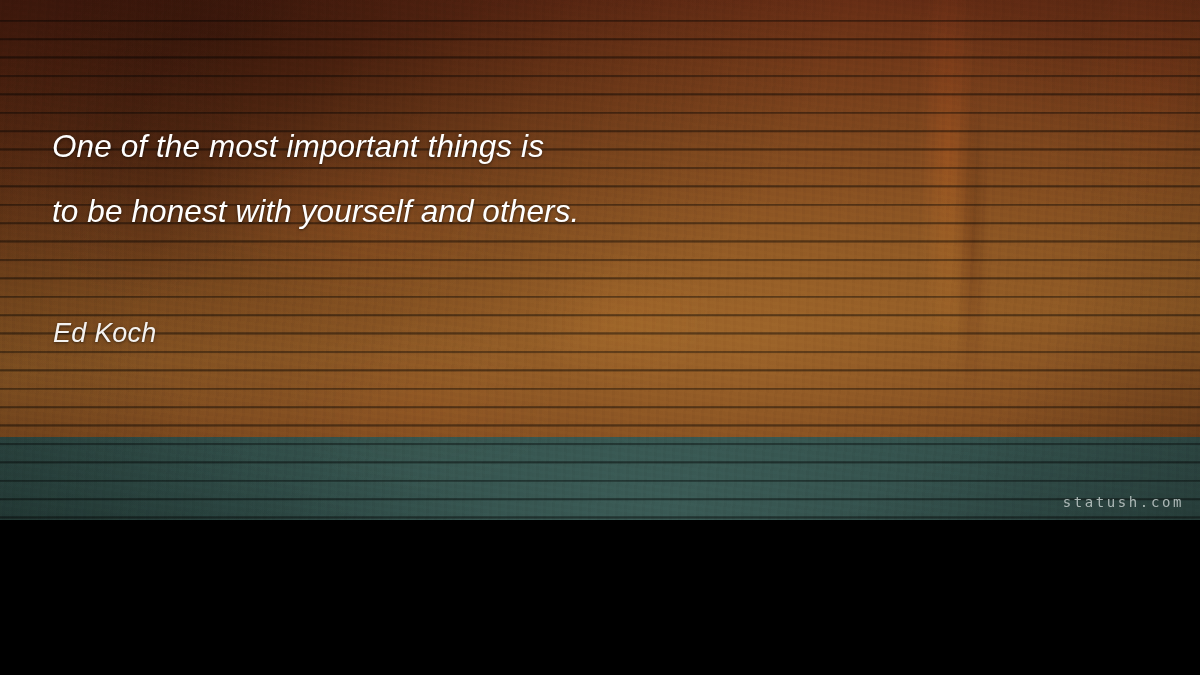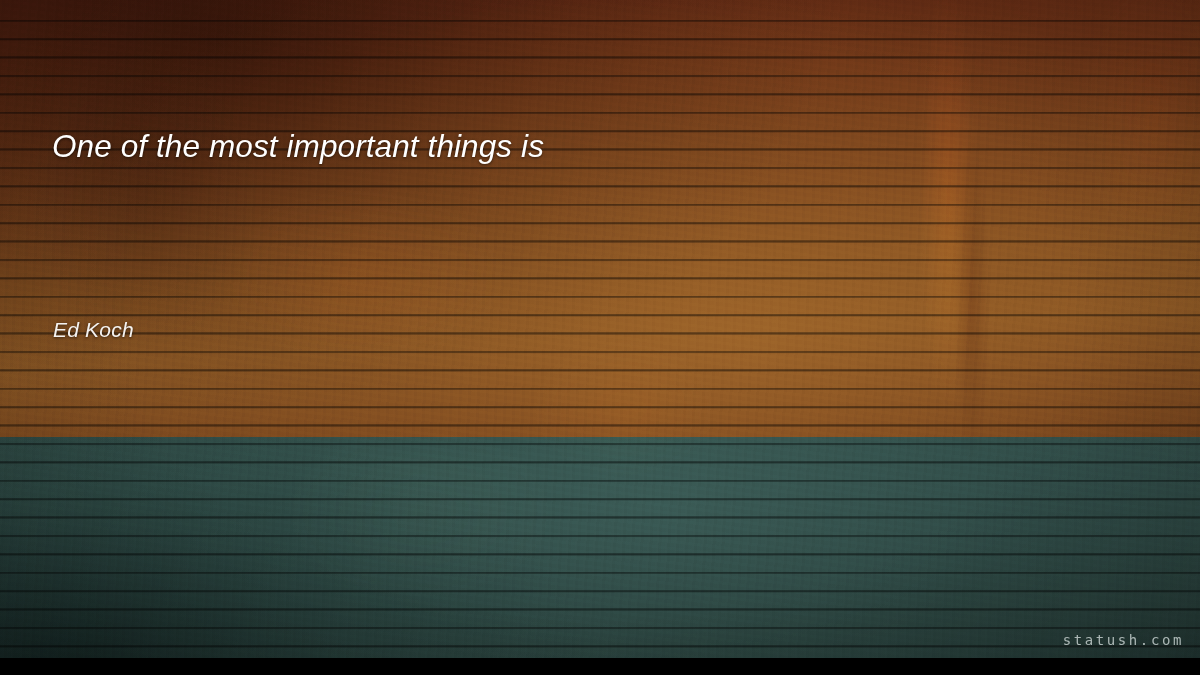--- a/index.html
+++ b/index.html
@@ -7,21 +7,21 @@
     padding: 0;
     background: #000;
   }
   body {
     font-family: "Liberation Sans", sans-serif;
   }
 
   #quote-card {
     position: relative;
     width: 1200px;
-    height: 658px;
+    height: 520px;
     overflow: hidden;
     background: #b91c1c;
   }
 
   
   .panel-top {
     position: absolute;
     left: 0;
     top: 0;
     width: 1200px;
@@ -165,21 +165,21 @@
     line-height: 65px;
     white-space: pre;
     text-shadow: 0 1px 3px rgba(0,0,0,0.55);
   }
 
   .author {
     position: absolute;
     left: 53px;
     top: 318px;
     z-index: 6;
-    font-size: 21px;
+    font-size: 27px;
     font-style: italic;
     font-weight: 400;
     color: #f4f2f0;
     letter-spacing: 0.2px;
     text-shadow: 0 1px 3px rgba(0,0,0,0.55);
   }
 
   .watermark {
     position: absolute;
     right: 16px;
@@ -201,19 +201,20 @@
   <div class="panel-top"></div>
   <div class="panel-bottom"></div>
 
   <div class="creases"></div>
   <div class="grain"></div>
   <div class="stripes"></div>
   <div class="vignette"></div>
 
   <div class="quote-block">
     <div class="quote-line">One of the most important things is</div>
+    <div class="quote-line">to be honest with yourself and others.</div>
   </div>
 
   <div class="author">Ed Koch</div>
 
   <div class="watermark">statush.com</div>
 
 </div>
 
 </body></html>

